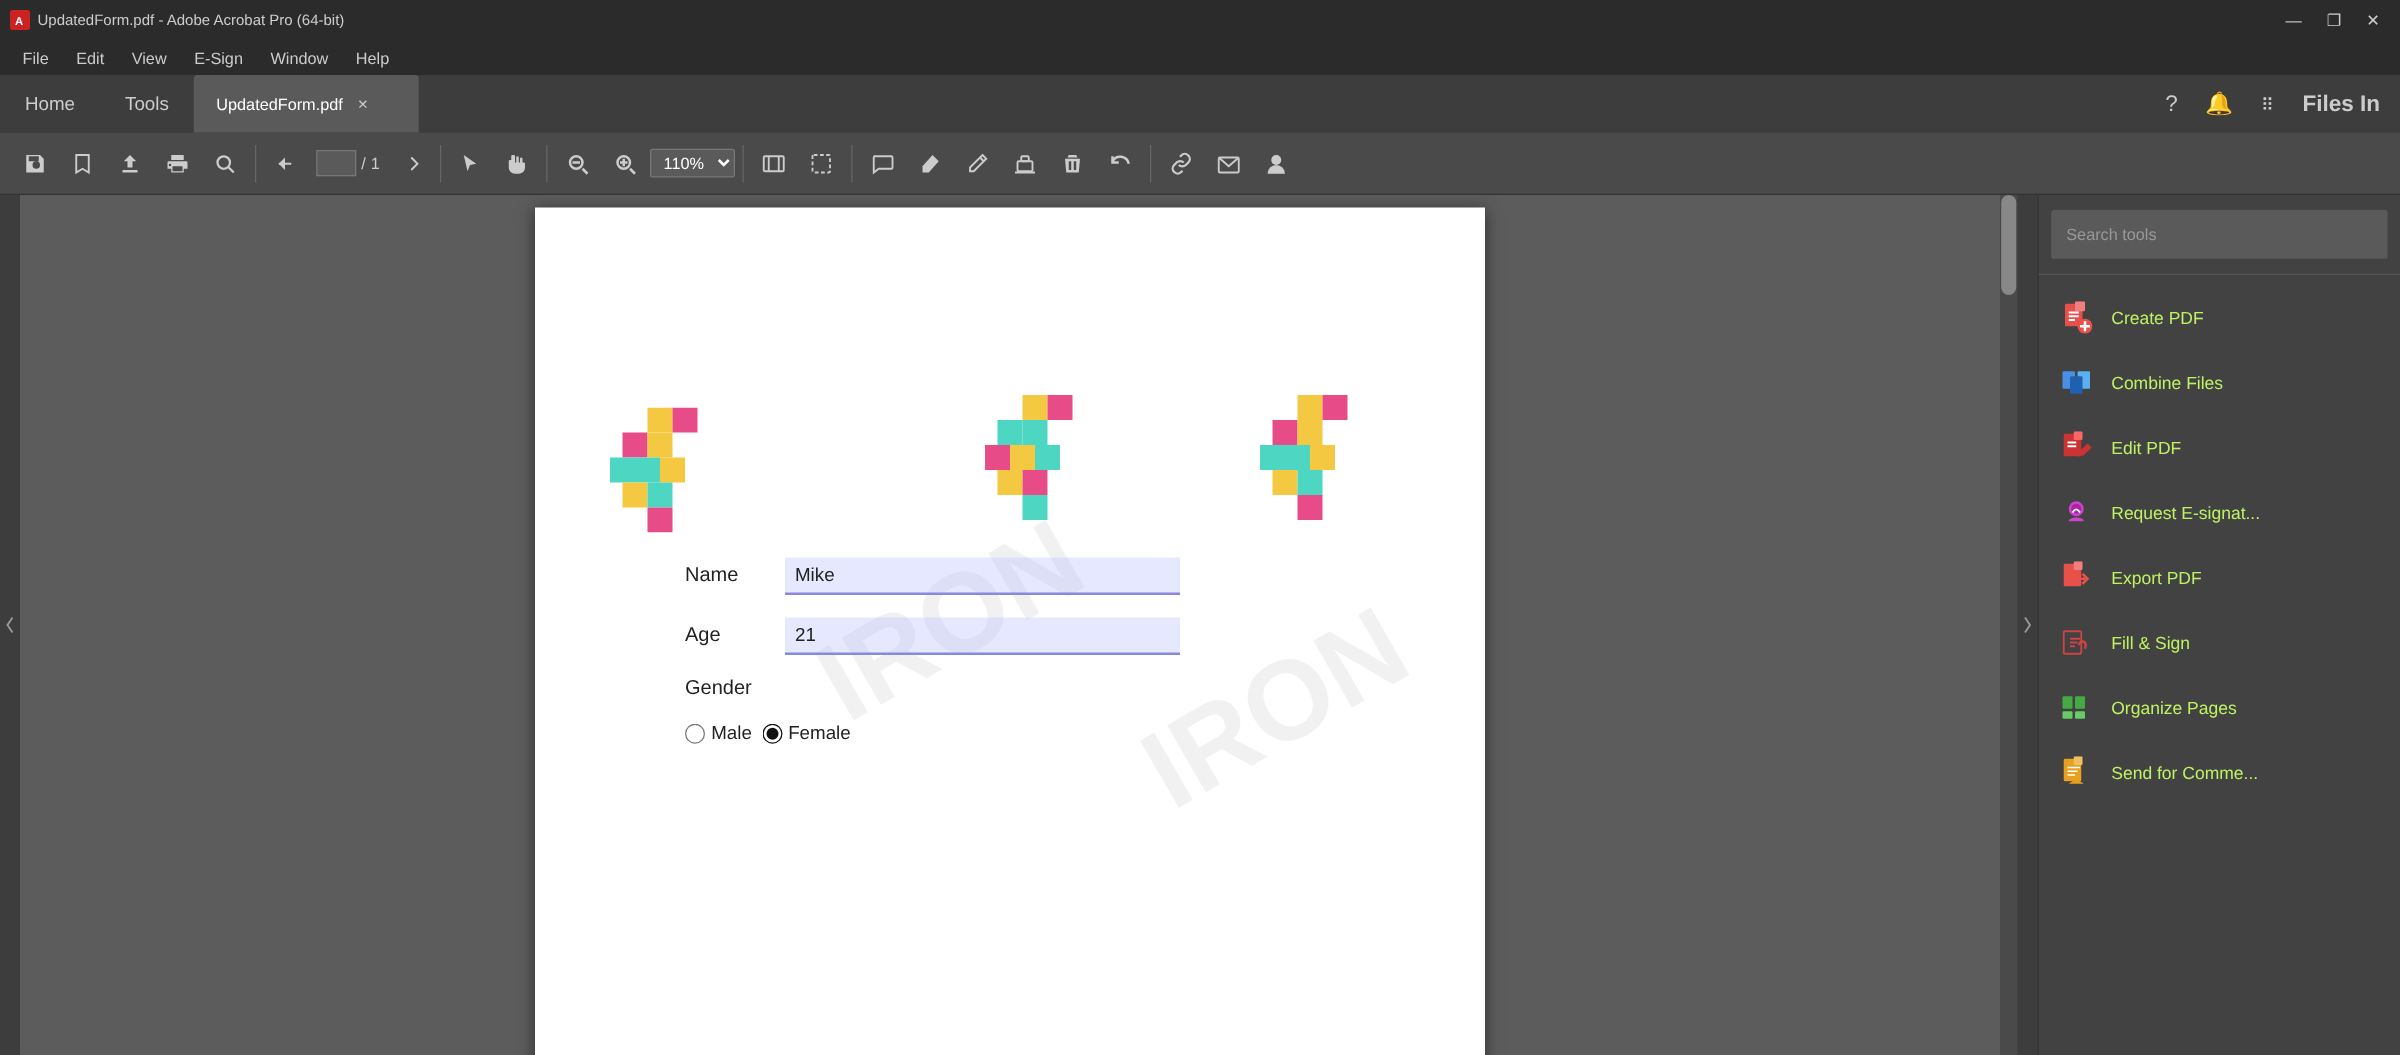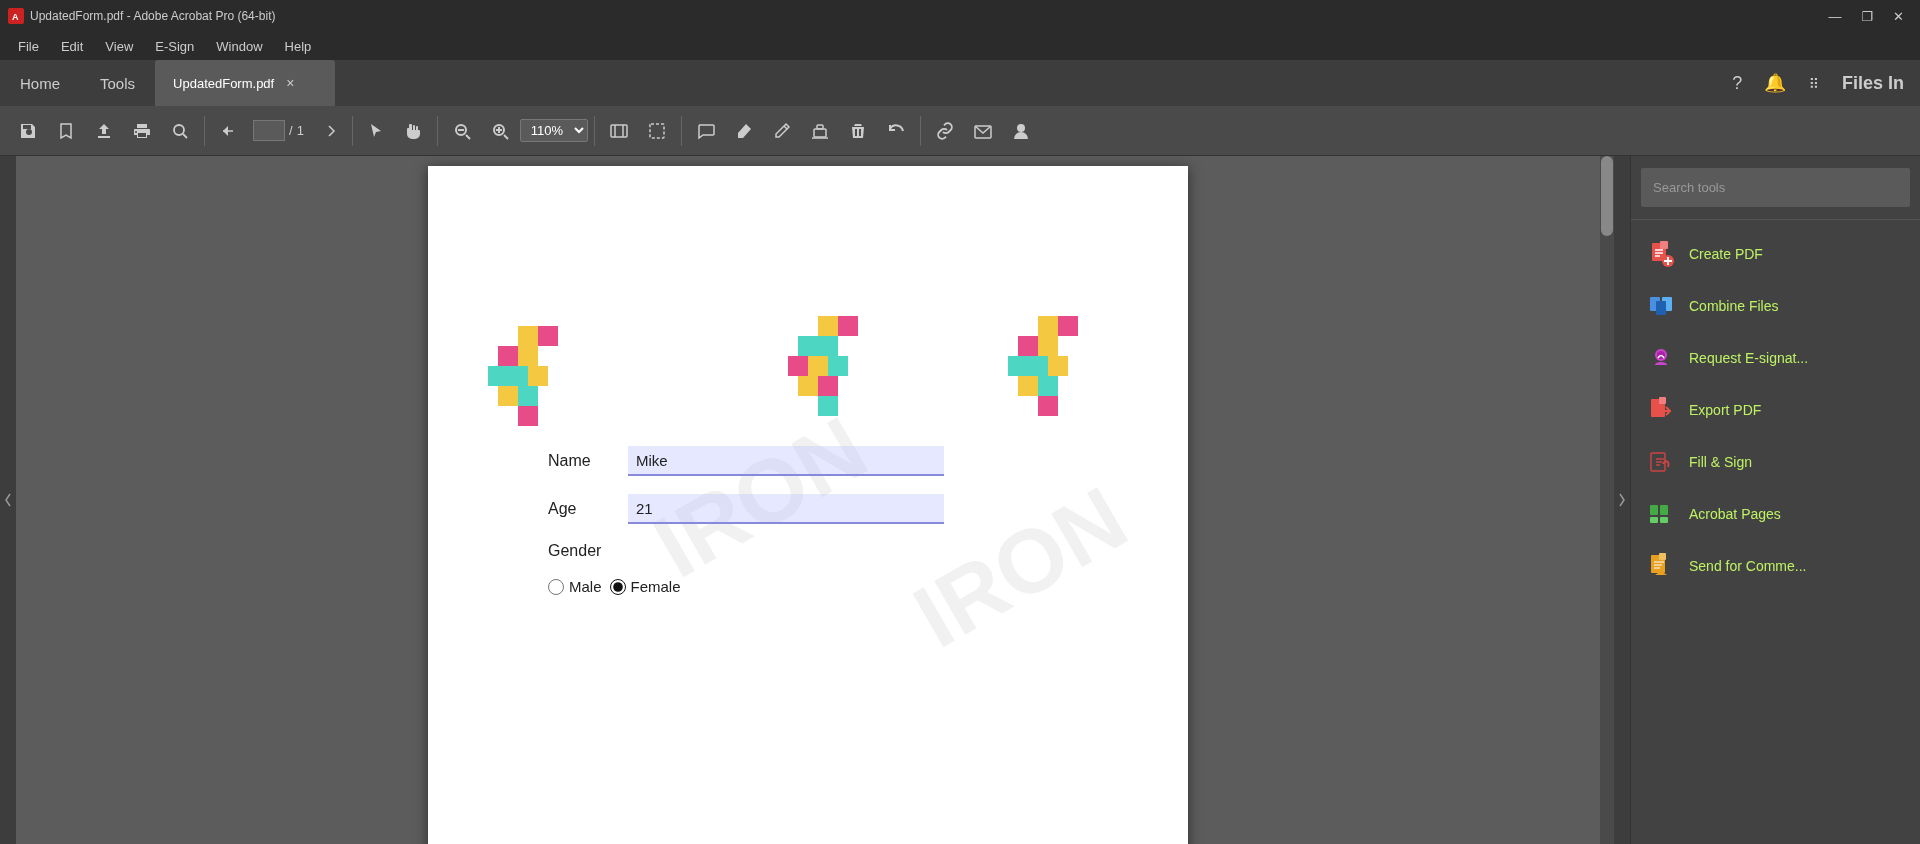--- a/index.html
+++ b/index.html
@@ -636,20 +636,32 @@
         <div class="tool-icon icon-combine">
           <svg width="26" height="26" viewBox="0 0 26 26">
             <rect x="2" y="4" width="10" height="14" rx="1" fill="#4a90e2"></rect>
             <rect x="14" y="4" width="10" height="14" rx="1" fill="#5ab0f0"></rect>
             <rect x="8" y="8" width="10" height="14" rx="1" fill="#2060b0"></rect>
           </svg>
         </div>
         <span>Combine Files</span>
       </div>
 
+      <div class="tool-item">
+        <div class="tool-icon icon-edit">
+          <svg width="26" height="26" viewBox="0 0 26 26">
+            <rect x="3" y="2" width="14" height="18" rx="1" fill="#cc3333"></rect>
+            <rect x="11" y="0" width="7" height="7" rx="1" fill="#ff6666"></rect>
+            <line x1="6" y1="9" x2="13" y2="9" stroke="white" stroke-width="1.5"></line>
+            <line x1="6" y1="12" x2="13" y2="12" stroke="white" stroke-width="1.5"></line>
+            <path d="M16 16l6-6 3 3-6 6-4 1 1-4z" fill="#cc3333" stroke="#cc3333" stroke-width="0.5"></path>
+          </svg>
+        </div>
+        <span>Edit PDF</span>
+      </div>
 
       <div class="tool-item">
         <div class="tool-icon icon-esign">
           <svg width="26" height="26" viewBox="0 0 26 26">
             <circle cx="13" cy="10" r="6" fill="#cc44cc"></circle>
             <circle cx="13" cy="10" r="4" fill="#aa22aa"></circle>
             <path d="M7 20c0-4 12-4 12 0" fill="#cc44cc"></path>
             <path d="M10 13 Q13 8 16 13" stroke="white" stroke-width="1.5" fill="none"></path>
           </svg>
         </div>
@@ -681,21 +693,21 @@
 
       <div class="tool-item">
         <div class="tool-icon icon-organize">
           <svg width="26" height="26" viewBox="0 0 26 26">
             <rect x="2" y="4" width="8" height="10" rx="1" fill="#44aa44"></rect>
             <rect x="12" y="4" width="8" height="10" rx="1" fill="#44aa44"></rect>
             <rect x="2" y="16" width="8" height="6" rx="1" fill="#66cc66"></rect>
             <rect x="12" y="16" width="8" height="6" rx="1" fill="#66cc66"></rect>
           </svg>
         </div>
-        <span>Acrobat Pages</span>
+        <span>Organize Pages</span>
       </div>
 
       <div class="tool-item">
         <div class="tool-icon icon-sendcomment">
           <svg width="26" height="26" viewBox="0 0 26 26">
             <rect x="3" y="2" width="14" height="18" rx="1" fill="#e8a020"></rect>
             <rect x="11" y="0" width="7" height="7" rx="1" fill="#f0c060"></rect>
             <path d="M7 22 L13 18 L19 22" fill="#e8a020"></path>
             <path d="M6 9h10M6 12h8M6 15h6" stroke="white" stroke-width="1.2"></path>
           </svg>

